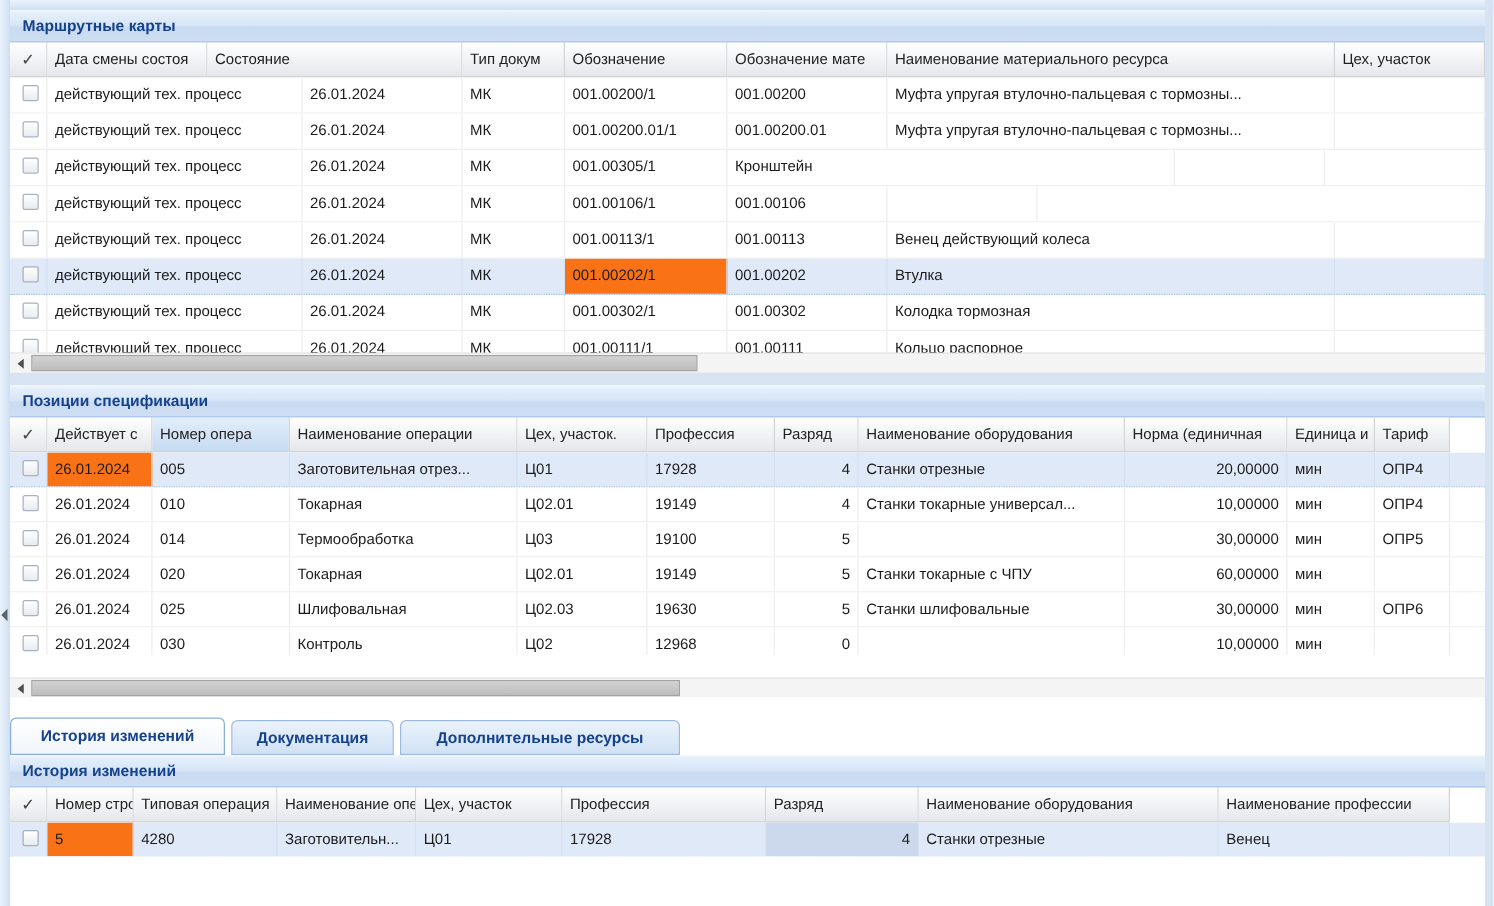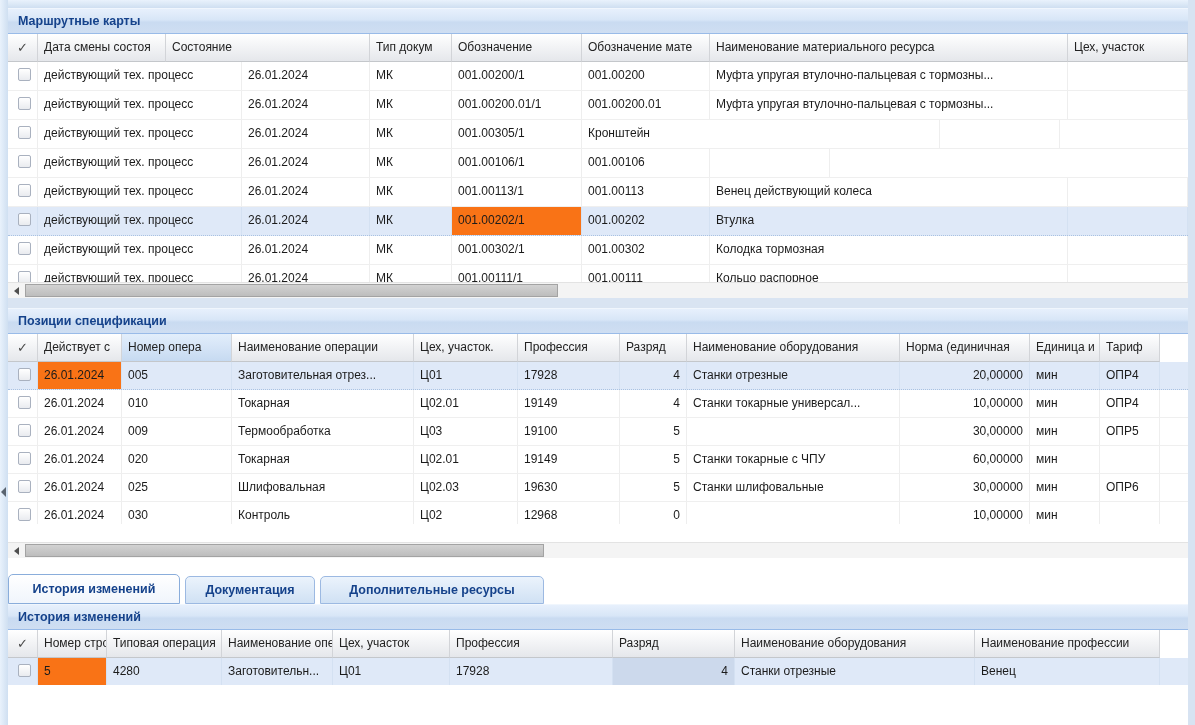--- a/index.html
+++ b/index.html
@@ -262,21 +262,21 @@
             <div class="cell c7">Станки токарные универсал...</div>
             <div class="cell c8">10,00000</div>
             <div class="cell c9">мин</div>
             <div class="cell c10">ОПР4</div>
           </div>
           <div class="row">
             <div class="cell check c0">
               <div class="checkbox"></div>
             </div>
             <div class="cell c1">26.01.2024</div>
-            <div class="cell c2">009</div>
+            <div class="cell c2">014</div>
             <div class="cell c3">Термообработка</div>
             <div class="cell c4">Ц03</div>
             <div class="cell c5">19100</div>
             <div class="cell c6">5</div>
             <div class="cell c7"></div>
             <div class="cell c8">30,00000</div>
             <div class="cell c9">мин</div>
             <div class="cell c10">ОПР5</div>
           </div>
           <div class="row">

